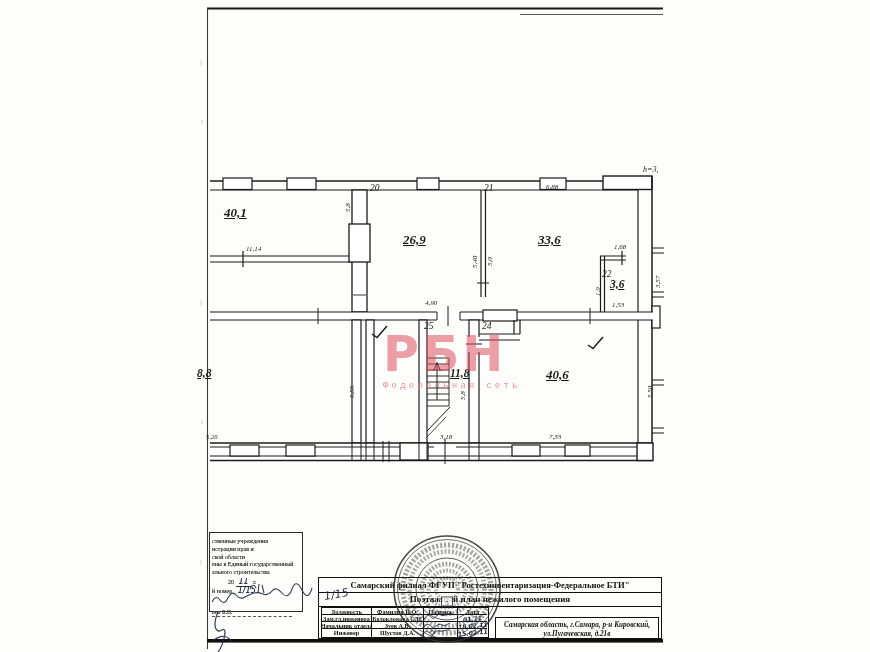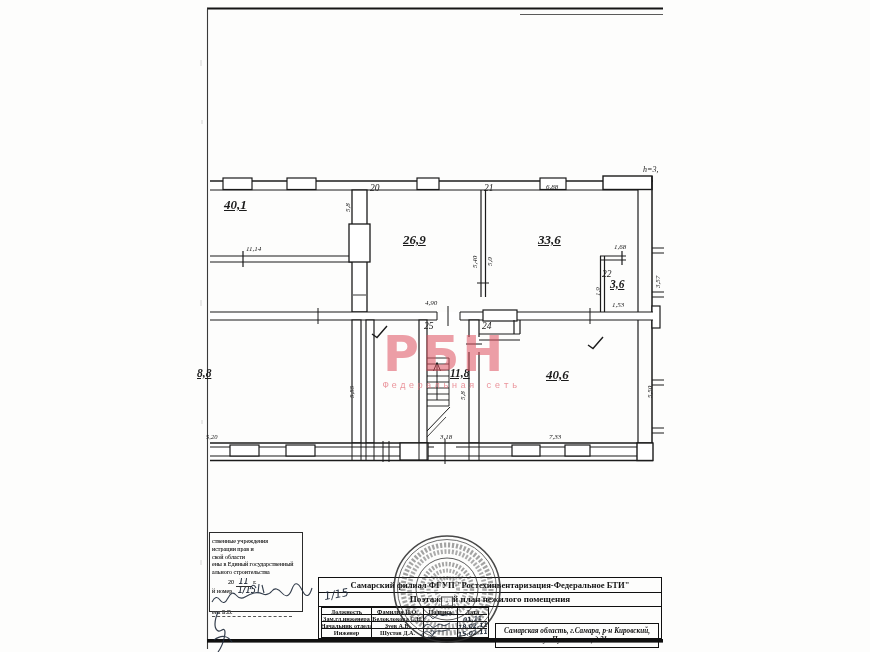--- a/index.html
+++ b/index.html
@@ -34,21 +34,21 @@
   .tb-table{position:absolute;left:2px;top:0;width:168px;height:30.5px;border:1.1px solid #101010;
             box-sizing:border-box;display:grid;grid-template-columns:50px 52px 34px 29px;
             grid-auto-rows:1fr;}
   .tb-cell{border-right:0.8px solid #101010;border-bottom:0.8px solid #101010;display:flex;
            align-items:center;justify-content:center;font-size:6.2px;font-weight:700;color:#111;
            white-space:nowrap;overflow:hidden;}
   .tb-cell:nth-child(4n){border-right:none;}
   .tb-cell:nth-child(n+13){border-bottom:none;}
   .hand{font-family:"DejaVu Sans",sans-serif;font-style:italic;color:#1f2a3a;}
   .tb-date{font-size:6px;transform:rotate(-6deg);}
-  .addr-box{position:absolute;left:176px;top:16px;width:164px;height:25px;border:1.8px solid #101010;
+  .addr-box{position:absolute;left:176px;top:10px;width:164px;height:25px;border:1.8px solid #101010;
             box-sizing:border-box;display:flex;flex-direction:column;align-items:center;
             justify-content:center;font-style:italic;font-weight:700;font-size:7.2px;color:#111;
             line-height:9px;text-align:center;white-space:nowrap;}
   
   .stamp-box{position:absolute;z-index:4;left:209px;top:532px;width:94px;height:80px;
              border:1.3px solid #2b2b2b;box-sizing:border-box;padding:5px 0 0 2px;}
   .stamp-line{font-size:6px;line-height:7.8px;color:#303030;white-space:nowrap;overflow:hidden;
               text-shadow:0 0 .4px #777;}
   .stamp-year{margin-top:1px;padding-left:16px;}
   .stamp-year .hand{font-size:8px;border-bottom:.8px solid #303030;padding:0 3px;}
@@ -135,21 +135,21 @@
       <rect x="400" y="443" width="28" height="17" fill="#fff" stroke-width="1.3"></rect>
       <rect x="637" y="443" width="16" height="17.5" fill="#fff" stroke-width="1.4"></rect>
       <path d="M352,443 V460 M361,443 V460 M366,443 V460 M374,443 V460 M419,443 V460
                M427,443 V460 M469,443 V460 M479,443 V460 M445,439 V464 M383,441 V462 M389,441 V462" stroke-width="1"></path>
 
       <path d="M372,334 L377,337.5 L387,326" stroke-width="1.4"></path>
       <path d="M588,345 L593,348.5 L603,337" stroke-width="1.4"></path>
     </g>
   </svg>
 
-  <span class="lbl area" style="left:224px;top:198px;">40,1</span>
+  <span class="lbl area" style="left:224px;top:206px;">40,1</span>
   <span class="lbl area" style="left:403px;top:233px;">26,9</span>
   <span class="lbl area" style="left:538px;top:233px;">33,6</span>
   <span class="lbl area sm" style="left:610px;top:279px;">3,6</span>
   <span class="lbl area sm" style="left:450px;top:368px;">11,8</span>
   <span class="lbl area" style="left:546px;top:368px;">40,6</span>
   <span class="lbl area sm" style="left:197px;top:368px;">8,8</span>
 
   <span class="lbl rnum" style="left:370px;top:184px;">20</span>
   <span class="lbl rnum" style="left:484px;top:184px;">21</span>
   <span class="lbl rnum" style="left:602px;top:270px;">22</span>

